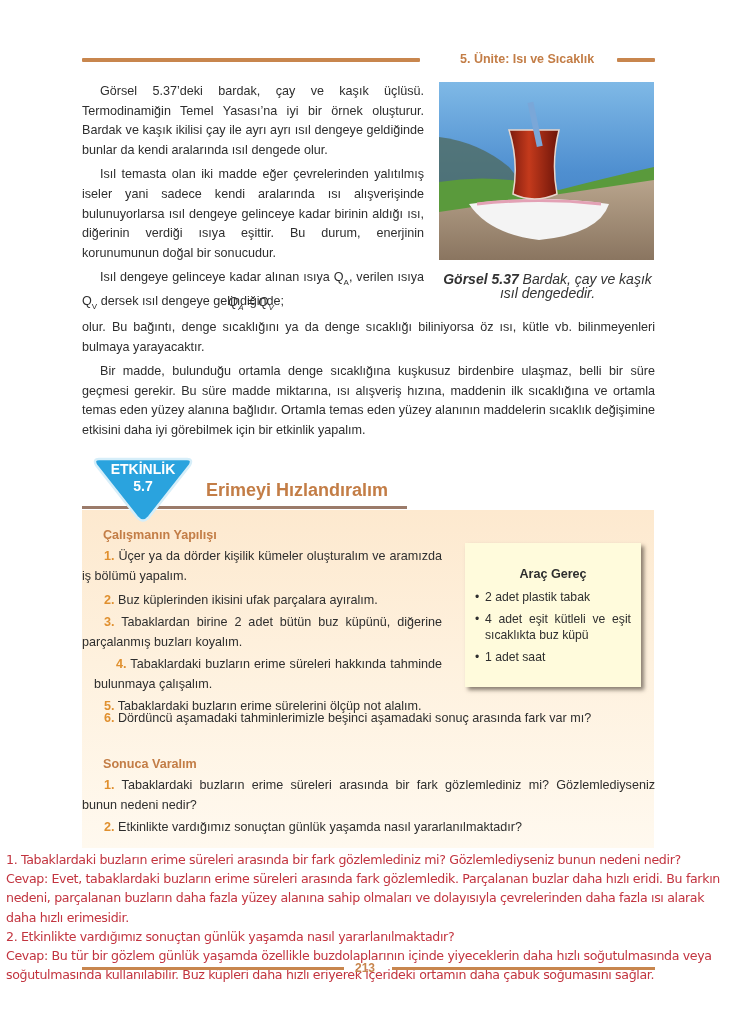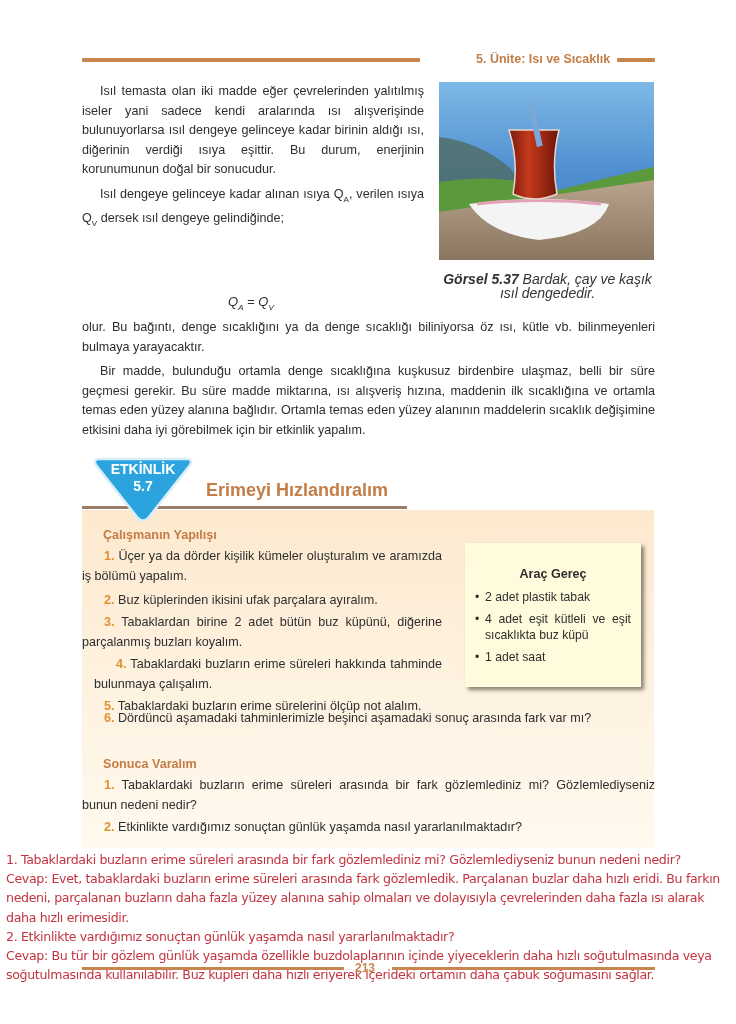--- a/index.html
+++ b/index.html
@@ -1,20 +1,20 @@
 <!DOCTYPE html>
 <html><head>
 <meta charset="utf-8">
 <style>
   * { box-sizing: border-box; margin: 0; padding: 0; }
   html, body { width: 736px; height: 1024px; background: #ffffff; overflow: hidden; }
   body { position: relative; font-family: "Liberation Sans", sans-serif; color: #2b2b2b; }
 
   .rule { position: absolute; height: 4px; background: #c8864e; border-radius: 1px; }
-  .unit-title { position: absolute; left: 476px; top: 52px; font-size: 12.5px; font-weight: bold; color: #c37d46; }
+  .unit-title { position: absolute; left: 460px; top: 52px; font-size: 12.5px; font-weight: bold; color: #c37d46; }
 
   .body-text { position: absolute; font-size: 12.6px; line-height: 19.6px; text-align: justify; color: #2e2e2e; }
   .body-text p { text-indent: 18px; margin-bottom: 5px; }
   .body-text p.noindent { text-indent: 0; }
 
   .photo { position: absolute; left: 439px; top: 82px; width: 215px; height: 178px; overflow: hidden; }
   .caption { position: absolute; left: 440px; top: 272px; width: 215px; text-align: center; font-size: 14px; line-height: 14px; font-style: italic; color: #333; }
   .caption b { font-style: italic; font-weight: bold; }
 
   .formula { position: absolute; left: 228px; top: 294px; font-size: 13px; font-style: italic; color: #2e2e2e; }
@@ -44,20 +44,21 @@
   .page-num { position: absolute; left: 355px; top: 961px; font-size: 12px; font-weight: bold; color: #c8864e; }
 </style>
 </head>
 <body>
 
 <div class="rule" style="left:82px; top:58px; width:338px;"></div>
 <div class="unit-title">5. Ünite: Isı ve Sıcaklık</div>
 <div class="rule" style="left:617px; top:58px; width:38px;"></div>
 
 <div class="body-text" style="left:82px; top:82px; width:342px;">
+  <p>Görsel 5.37’deki bardak, çay ve kaşık üçlüsü. Termodinamiğin Temel Yasası’na iyi bir örnek oluşturur. Bardak ve kaşık ikilisi çay ile ayrı ayrı ısıl dengeye geldiğinde bunlar da kendi aralarında ısıl dengede olur.</p>
   <p>Isıl temasta olan iki madde eğer çevrelerinden yalıtılmış iseler yani sadece kendi aralarında ısı alışverişinde bulunuyorlarsa ısıl dengeye gelinceye kadar birinin aldığı ısı, diğerinin verdiği ısıya eşittir. Bu durum, enerjinin korunumunun doğal bir sonucudur.</p>
   <p><span>Isıl dengeye gelinceye kadar alınan ısıya Q</span><sub style="font-size:8px">A</sub><span>, verilen ısıya Q</span><sub style="font-size:8px">V</sub><span> dersek ısıl dengeye gelindiğinde;</span></p>
 </div>
 
 <div class="formula"><span>Q</span><sub>A</sub><span> = Q</span><sub>V</sub></div>
 
 <div class="body-text" style="left:82px; top:318px; width:573px;">
   <p class="noindent">olur. Bu bağıntı, denge sıcaklığını ya da denge sıcaklığı biliniyorsa öz ısı, kütle vb. bilinmeyenleri bulmaya yarayacaktır.</p>
   <p>Bir madde, bulunduğu ortamla denge sıcaklığına kuşkusuz birdenbire ulaşmaz, belli bir süre geçmesi gerekir. Bu süre madde miktarına, ısı alışveriş hızına, maddenin ilk sıcaklığına ve ortamla temas eden yüzey alanına bağlıdır. Ortamla temas eden yüzey alanının maddelerin sıcaklık değişimine etkisini daha iyi görebilmek için bir etkinlik yapalım.</p>
 </div>

